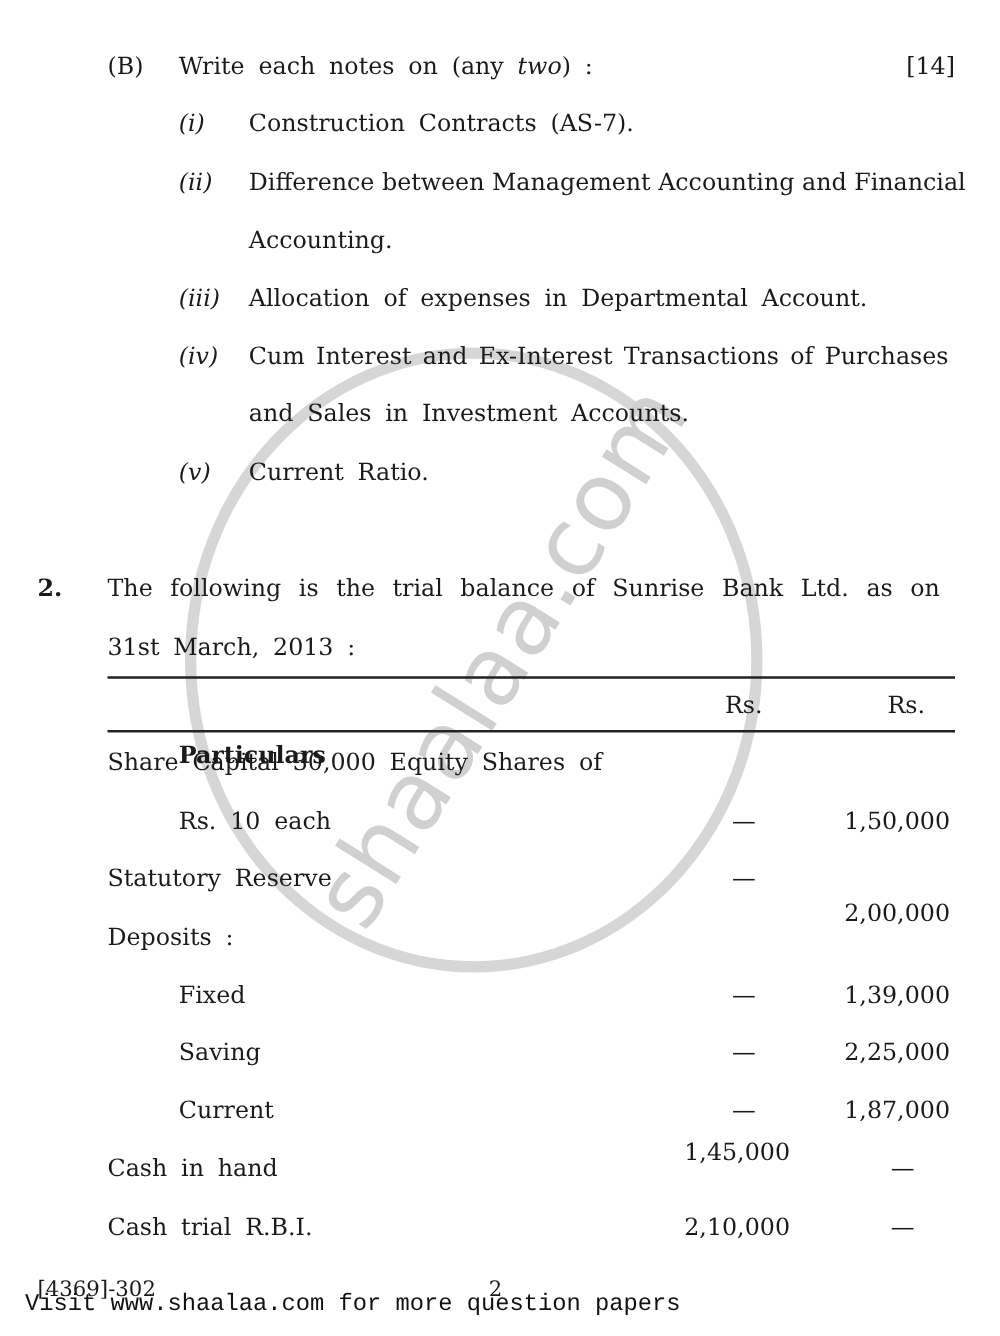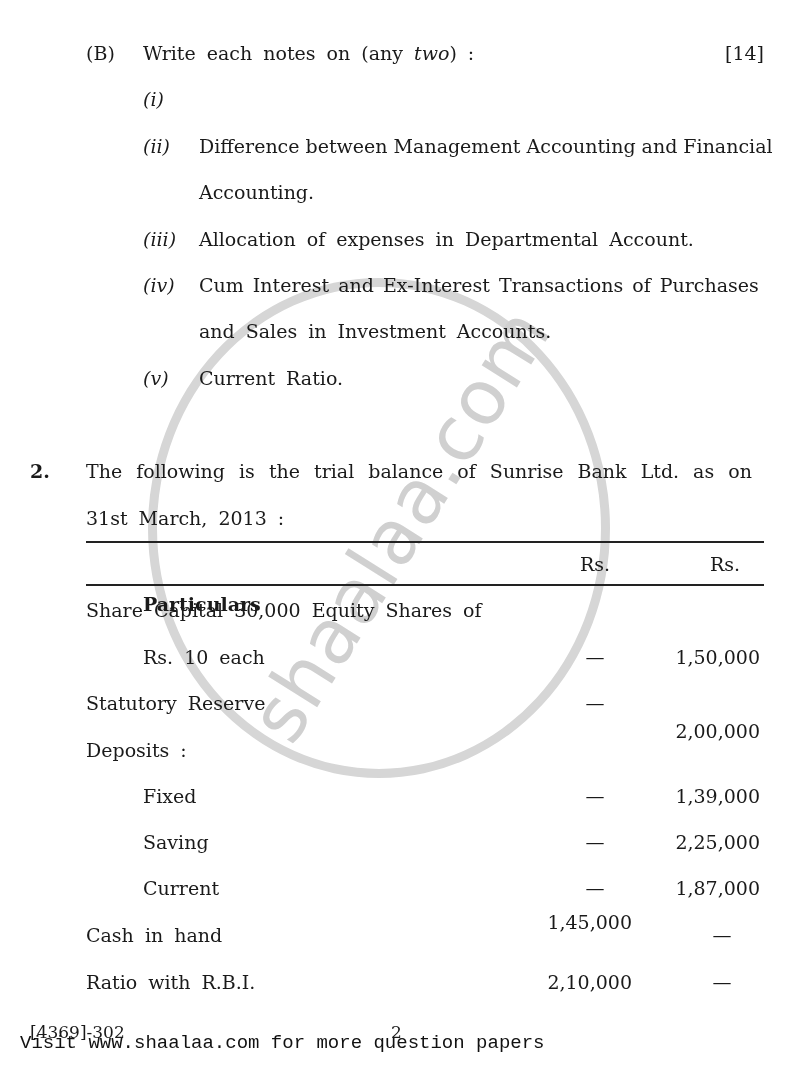--- a/index.html
+++ b/index.html
@@ -43,20 +43,21 @@
 <div class="content">
 
   <div class="abs t" style="left:86px; top:42px;">(B)</div>
   <div class="abs t" style="left:143px; top:42px;">
     <span>Write each notes on (any</span>
     <span class="ital">two</span><span>) :</span>
   </div>
   <div class="abs t" style="left:722px; top:42px; width:42px; text-align:right;">[14]</div>
 
   <div class="abs t ital" style="left:143px; top:88px;">(i)</div>
+  <div class="abs t" style="left:199px; top:88px;">Construction Contracts (AS-7).</div>
 
   <div class="abs t ital" style="left:143px; top:135px;">(ii)</div>
   <div class="abs t" style="left:199px; top:135px; word-spacing:0;">Difference between Management Accounting and Financial</div>
   <div class="abs t" style="left:199px; top:181px;">Accounting.</div>
 
   <div class="abs t ital" style="left:143px; top:228px;">(iii)</div>
   <div class="abs t" style="left:199px; top:228px;">Allocation of expenses in Departmental Account.</div>
 
   <div class="abs t ital" style="left:143px; top:274px;">(iv)</div>
   <div class="abs t" style="left:199px; top:320px;">and Sales in Investment Accounts.</div>
@@ -96,20 +97,20 @@
   <div class="abs t num" style="left:660px; top:831px; width:100px;">2,25,000</div>
 
   <div class="abs t" style="left:143px; top:877px;">Current</div>
   <div class="abs t dash" style="left:575px; top:877px; width:40px;">—</div>
   <div class="abs t num" style="left:660px; top:877px; width:100px;">1,87,000</div>
 
   <div class="abs t" style="left:86px; top:924px;">Cash in hand</div>
   <div class="abs t num" style="left:532px; top:911px; width:100px;">1,45,000</div>
   <div class="abs t dash" style="left:702px; top:924px; width:40px;">—</div>
 
-  <div class="abs t" style="left:86px; top:971px;">Ratio with R.B.I.</div>
+  <div class="abs t" style="left:86px; top:971px;">Cash trial R.B.I.</div>
   <div class="abs t num" style="left:532px; top:971px; width:100px;">2,10,000</div>
   <div class="abs t dash" style="left:702px; top:971px; width:40px;">—</div>
 
   <div class="abs footer-code" style="left:30px; top:1022px;">[4369]-302</div>
   <div class="abs footer-code" style="left:391px; top:1022px;">2</div>
   <div class="abs footer-visit" style="left:20px; top:1032px;">Visit www.shaalaa.com for more question papers</div>
 </div>
 
 </body></html>

